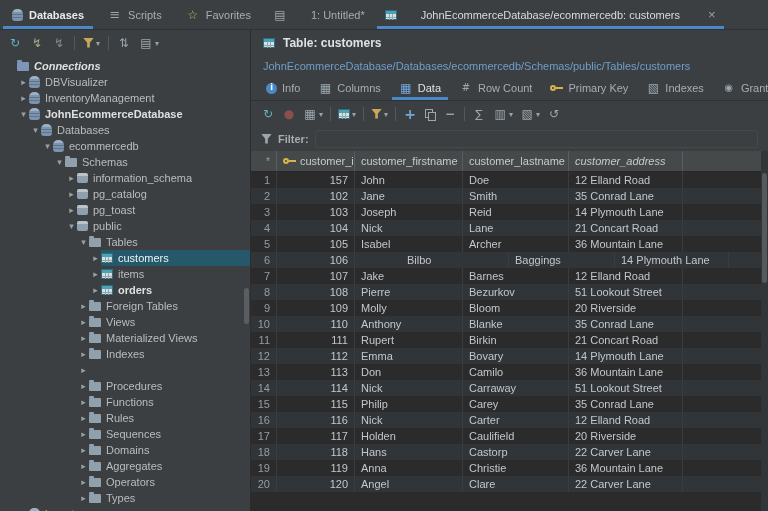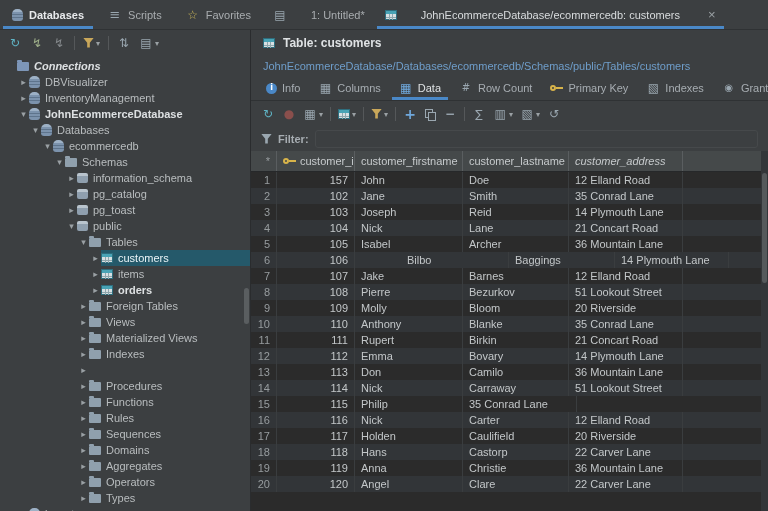--- a/index.html
+++ b/index.html
@@ -589,20 +589,21 @@
               <div class="gcell gutter" style="width: 26px;">14</div>
               <div class="gcell num" style="width: 78px;">114</div>
               <div class="gcell" style="width: 108px;">Nick</div>
               <div class="gcell" style="width: 106px;">Carraway</div>
               <div class="gcell" style="width: 114px;">51 Lookout Street</div>
             </div>
             <div class="grid-row">
               <div class="gcell gutter" style="width: 26px;">15</div>
               <div class="gcell num" style="width: 78px;">115</div>
               <div class="gcell" style="width: 108px;">Philip</div>
+              <div class="gcell" style="width: 106px;">Carey</div>
               <div class="gcell" style="width: 114px;">35 Conrad Lane</div>
             </div>
             <div class="grid-row alt">
               <div class="gcell gutter" style="width: 26px;">16</div>
               <div class="gcell num" style="width: 78px;">116</div>
               <div class="gcell" style="width: 108px;">Nick</div>
               <div class="gcell" style="width: 106px;">Carter</div>
               <div class="gcell" style="width: 114px;">12 Elland Road</div>
             </div>
             <div class="grid-row">

